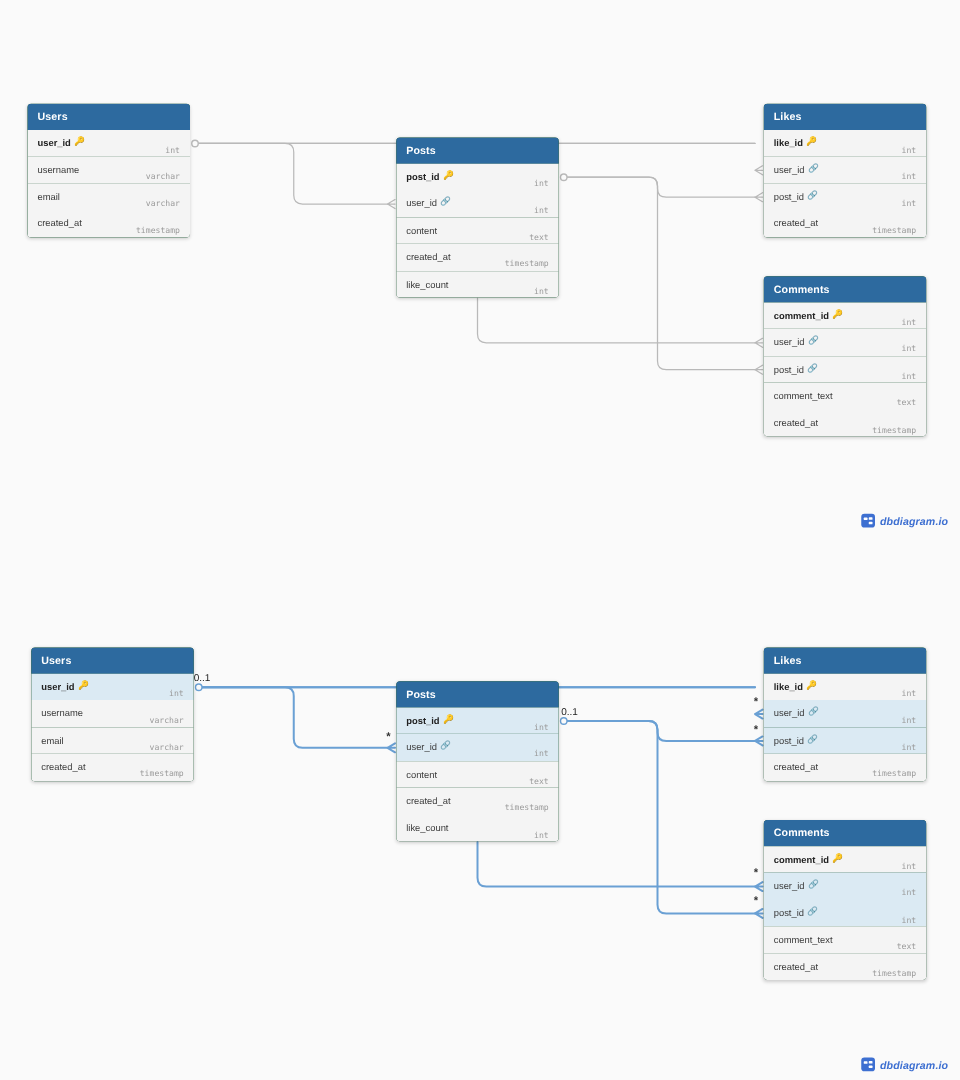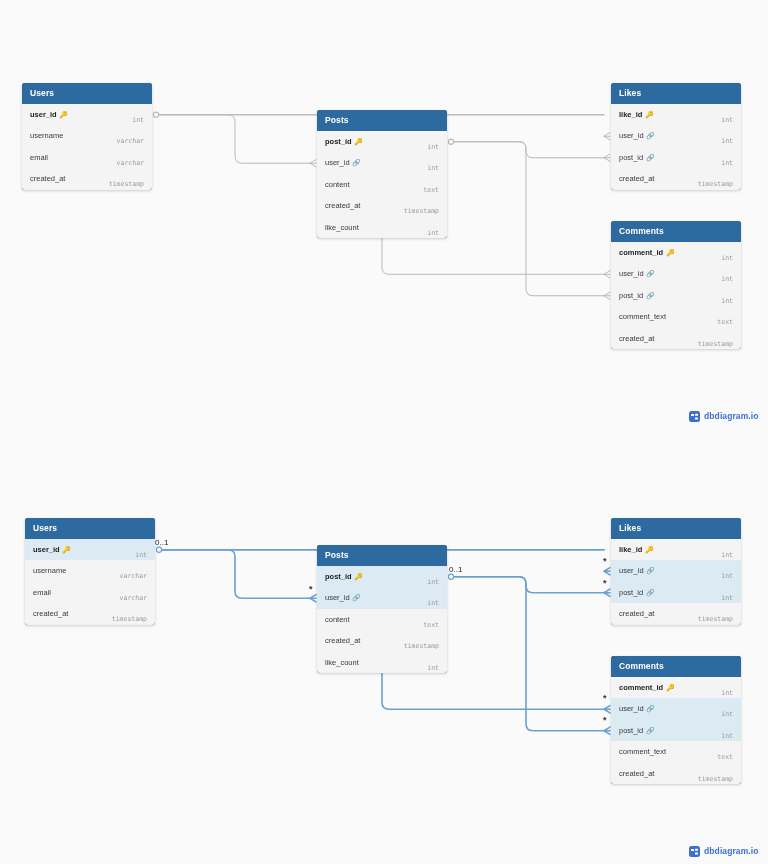--- a/index.html
+++ b/index.html
@@ -65,25 +65,26 @@
     font-weight: normal;
     color: #222;
     font-family: "Liberation Sans", sans-serif;
     line-height: 1;
     white-space: nowrap;
   }
   .card-label.star { font-size: 9px; font-weight: bold; color: #333; }
 
   .watermark {
     position: absolute;
-    display: flex; align-items: flex-start; gap: 4px;
+    display: flex; align-items: center; gap: 4px;
     font-size: 8.5px;
     color: #3d6fd1;
     font-weight: bold;
     letter-spacing: 0.1px;
+    font-style: italic;
   }
   .wm-logo {
     width: 11px; height: 11px; border-radius: 2.5px;
     background: #3d6fd1; position: relative; flex: none;
   }
   .wm-logo::before {
     content: ""; position: absolute; left: 2px; top: 2.5px;
     width: 3px; height: 2.2px; background: #fff; border-radius: 0.5px;
     box-shadow: 4px -0.2px 0 0 #fff, 4px 3.4px 0 0 #fff;
   }

